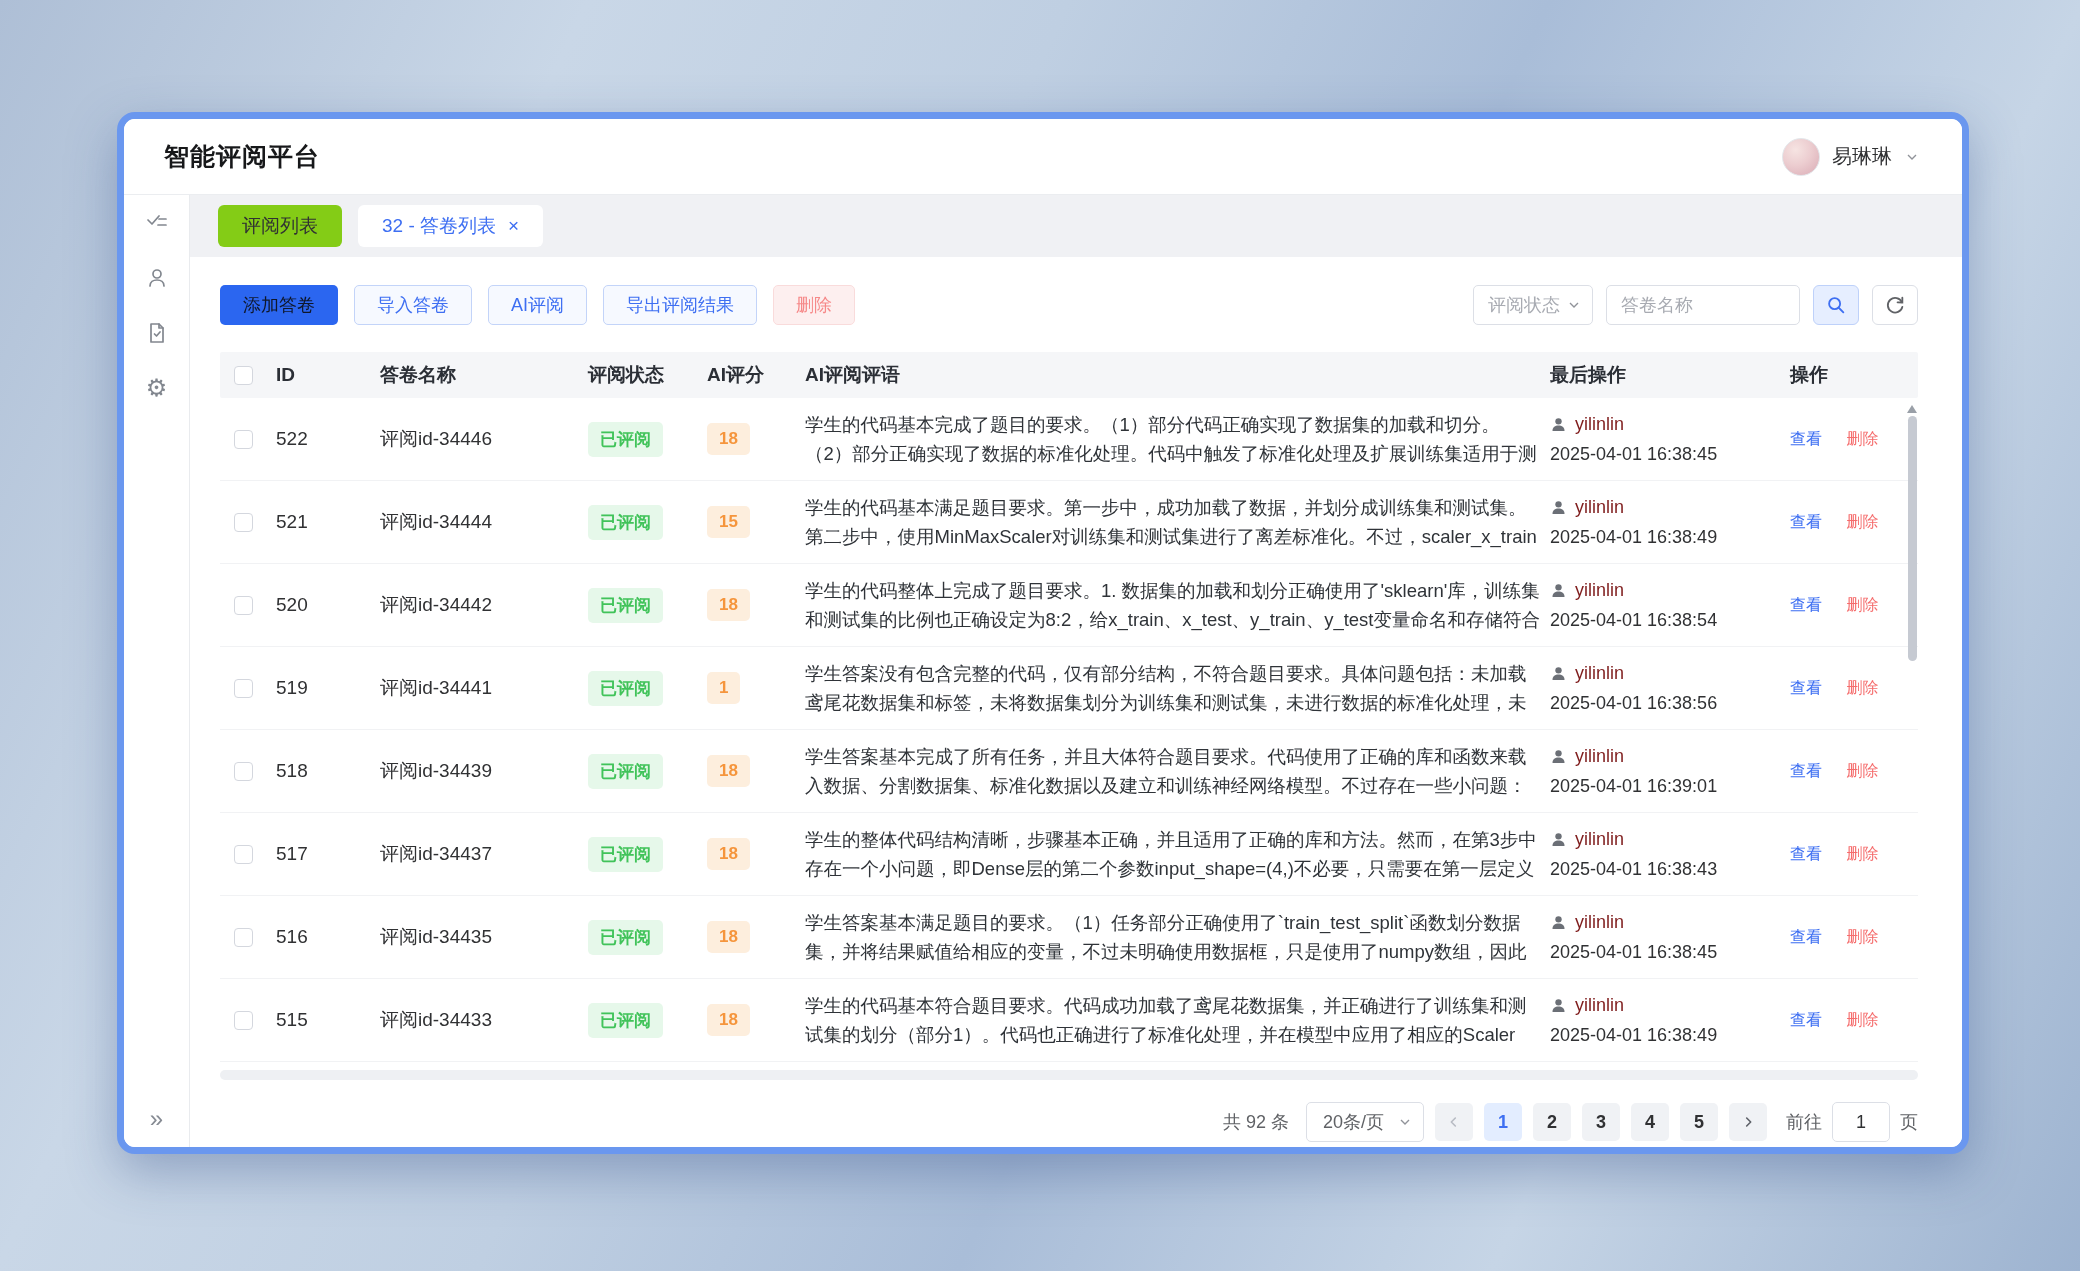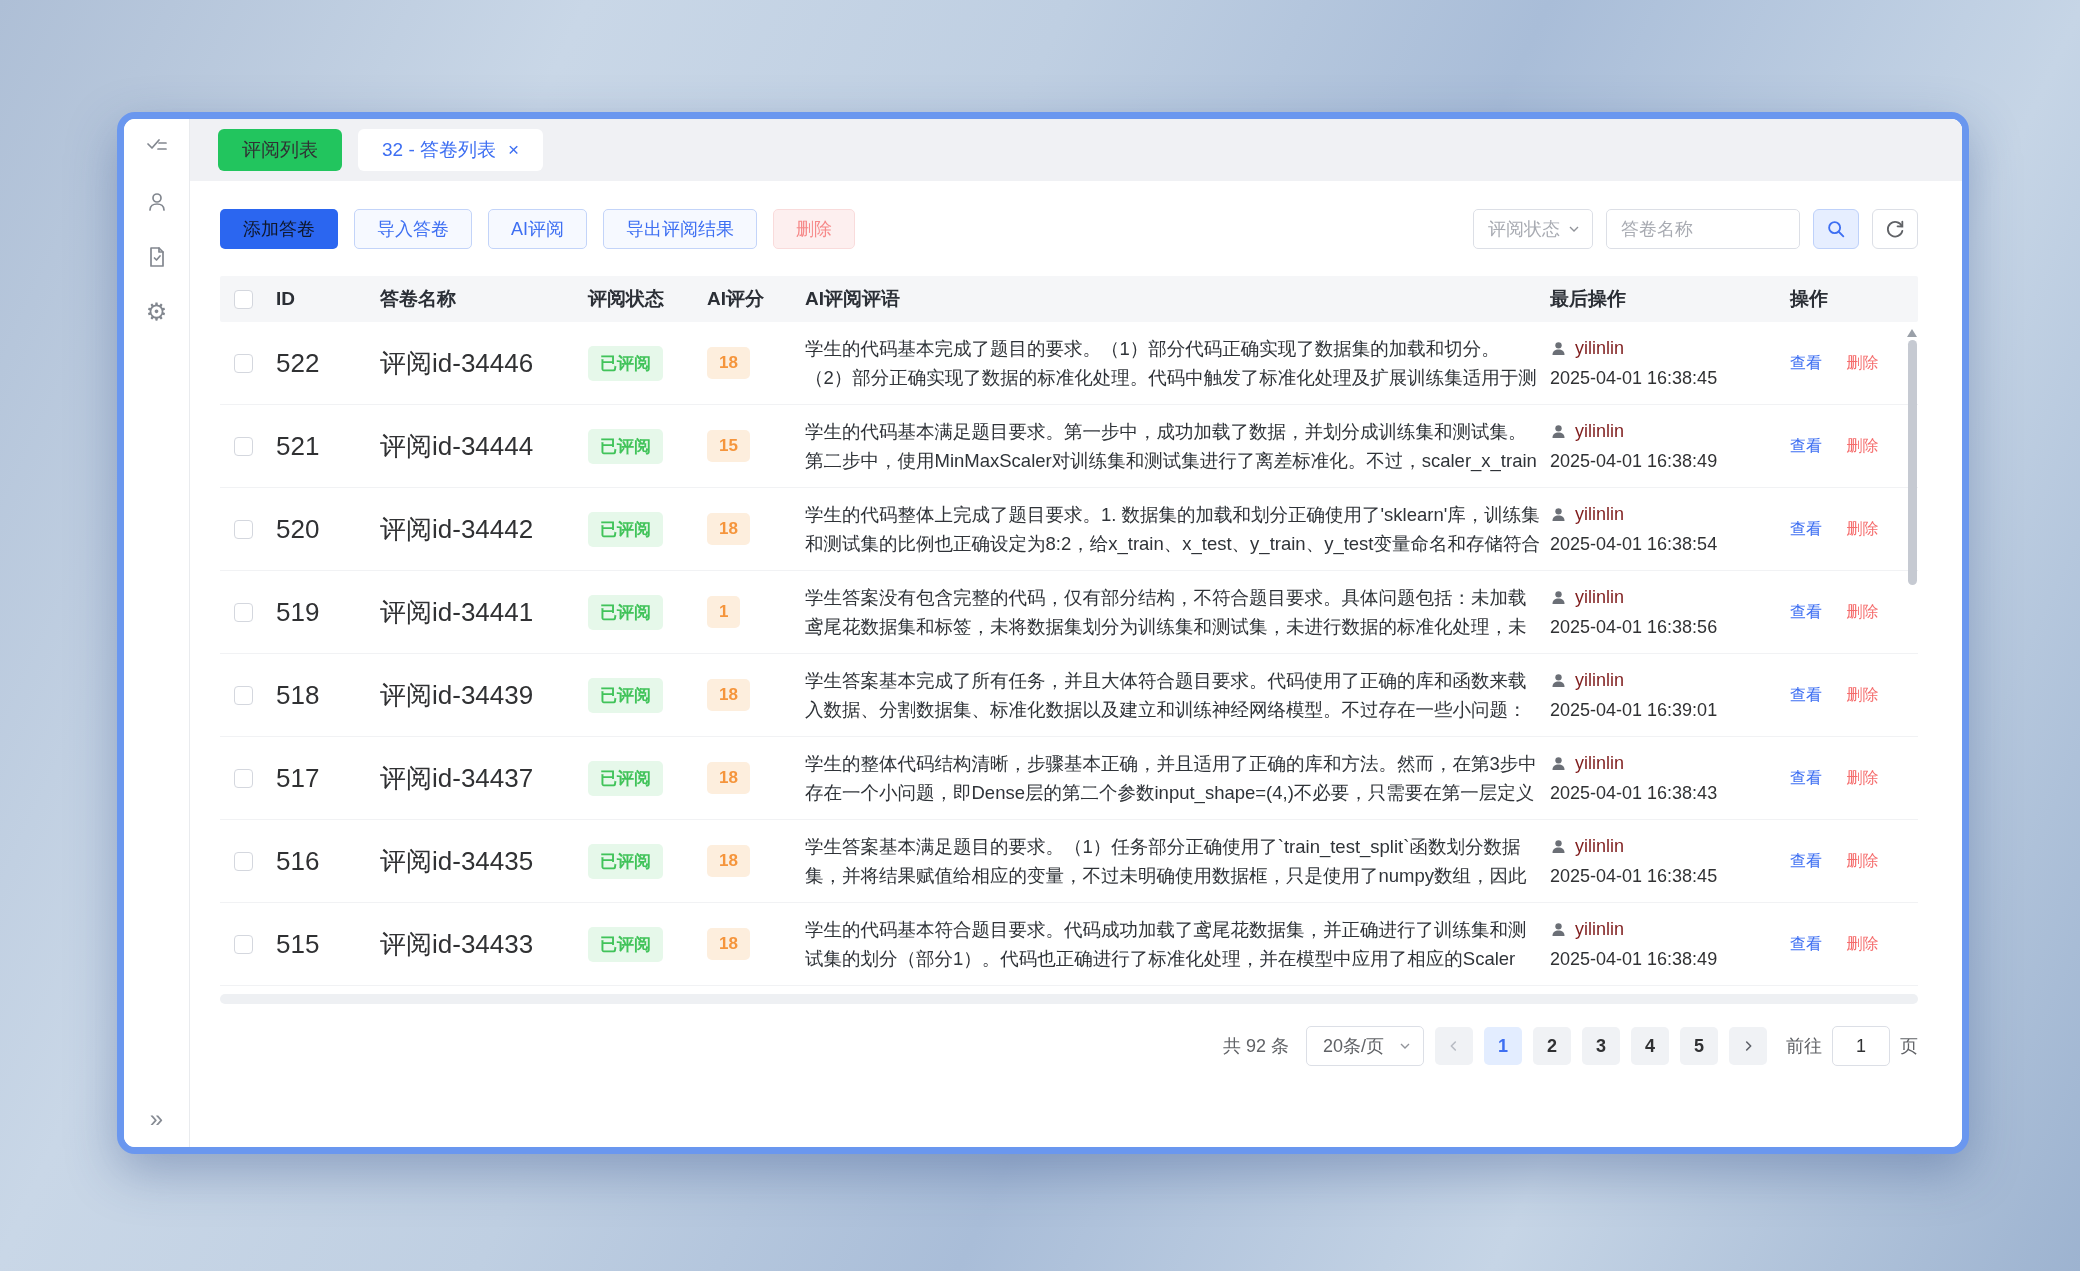--- a/index.html
+++ b/index.html
@@ -24,21 +24,21 @@
   
   .win-body { flex:1; display:flex; min-height:0; }
   .sidebar { width:66px; flex:0 0 66px; border-right:1px solid #e9ebee; display:flex; flex-direction:column; align-items:center; padding-top:16px; gap:31px; background:#fff; }
   .side-ic { width:24px; height:24px; stroke:#82878f; fill:none; stroke-width:1.7; stroke-linecap:round; stroke-linejoin:round; cursor:pointer; }
   .gear-glyph { font-size:24px; color:#82878f; line-height:24px; cursor:pointer; }
   .collapse { margin-top:auto; margin-bottom:14px; font-size:24px; color:#868b93; cursor:pointer; }
   .main { flex:1; display:flex; flex-direction:column; min-width:0; background:#fff; }
   
   .tabstrip { height:62px; flex:0 0 62px; background:#f0f1f4; display:flex; align-items:center; gap:16px; padding-left:28px; }
   .tab { height:42px; display:flex; align-items:center; padding:0 24px; border-radius:6px; font-size:19px; cursor:pointer; }
-  .tab.inactive { background:#22c55e; color:#303133; }
+  .tab.inactive { background:#84cc16; color:#303133; }
   .tab.active { background:#fff; color:#3e6ff2; gap:12px; }
   .tab-close { font-size:19px; color:#3e6ff2; cursor:pointer; }
   
   .content { flex:1; padding:28px 44px 0 30px; display:flex; flex-direction:column; min-height:0; }
   .toolbar { display:flex; align-items:center; gap:16px; }
   .btn { height:40px; padding:0 22px; border-radius:5px; font-size:18px; display:flex; align-items:center; cursor:pointer; border:1px solid transparent; }
   .btn.primary { background:#2b66f0; color:#0f172a; }
   .btn.soft { background:#f6f9ff; color:#3e6ff2; border-color:#c3d4f9; }
   .btn.danger { background:#fdecec; color:#f56c6c; border-color:#f8d3d3; opacity:.8; }
   .toolbar-right { margin-left:auto; display:flex; align-items:center; gap:13px; }
@@ -58,21 +58,21 @@
   .c-check { flex:0 0 56px; display:flex; justify-content:center; }
   .c-id { flex:0 0 104px; }
   .c-name { flex:0 0 208px; }
   .c-status { flex:0 0 119px; }
   .c-score { flex:0 0 98px; }
   .c-comment { flex:1 1 auto; min-width:0; }
   .c-lastop { flex:0 0 240px; }
   .c-action { flex:0 0 128px; }
   .cb { width:19px; height:19px; border:1.5px solid #d4d7de; border-radius:4px; background:#fff; cursor:pointer; }
   .tbody .trow { height:83px; border-bottom:1px solid #f1f2f4; }
-  .td-text { font-size:26px; color:#303133; }
+  .td-text { font-size:19px; color:#303133; }
   .badge { display:inline-block; padding:6px 12px; border-radius:5px; font-size:17px; font-weight:700; }
   .badge.status { background:#e6f8ea; color:#41c35a; }
   .badge.score { background:#fdeedd; color:#f5953c; }
   .comment { font-size:18.5px; color:#2f3338; line-height:29px; max-height:58px; overflow:hidden; }
   .lastop-line1 { display:flex; align-items:center; gap:8px; font-size:18px; color:#7f1d1d; }
   .lastop-line2 { font-size:18px; color:#303133; margin-top:9px; }
   .person-ic { width:17px; height:17px; fill:#6b6f76; }
   .link { font-size:16px; cursor:pointer; }
   .link.view { color:#3e6ff2; margin-right:20px; }
   .link.del { color:#f56c6c; }
@@ -90,20 +90,30 @@
   .pg-prev svg { stroke:#b7bbc3; }
   .pg-next svg { stroke:#5d6168; }
   .pg-goto { display:flex; align-items:center; gap:10px; margin-left:8px; }
   .pg-input { width:58px; height:40px; border:1px solid #dcdfe6; border-radius:5px; text-align:center; font-size:18px; color:#303133; outline:none; font-family:inherit; }
 </style>
 </head>
 <body>
 
 <div class="window">
 
+  <div class="app-header">
+    <div class="app-title">智能评阅平台</div>
+    <div class="user-box">
+      <div class="avatar"></div>
+      <span class="user-name">易琳琳</span>
+      <svg class="chev" viewBox="0 0 24 24">
+          <polyline points="6,9 12,15 18,9"></polyline>
+        </svg>
+    </div>
+  </div>
 
   <div class="win-body">
 
     <div class="sidebar">
       <svg class="side-ic" viewBox="0 0 24 24">
           <path d="M3 9l4 4 7-8"></path>
           <path d="M14 8h7"></path>
           <path d="M13 14h8"></path>
         </svg>
       <svg class="side-ic" viewBox="0 0 24 24">

